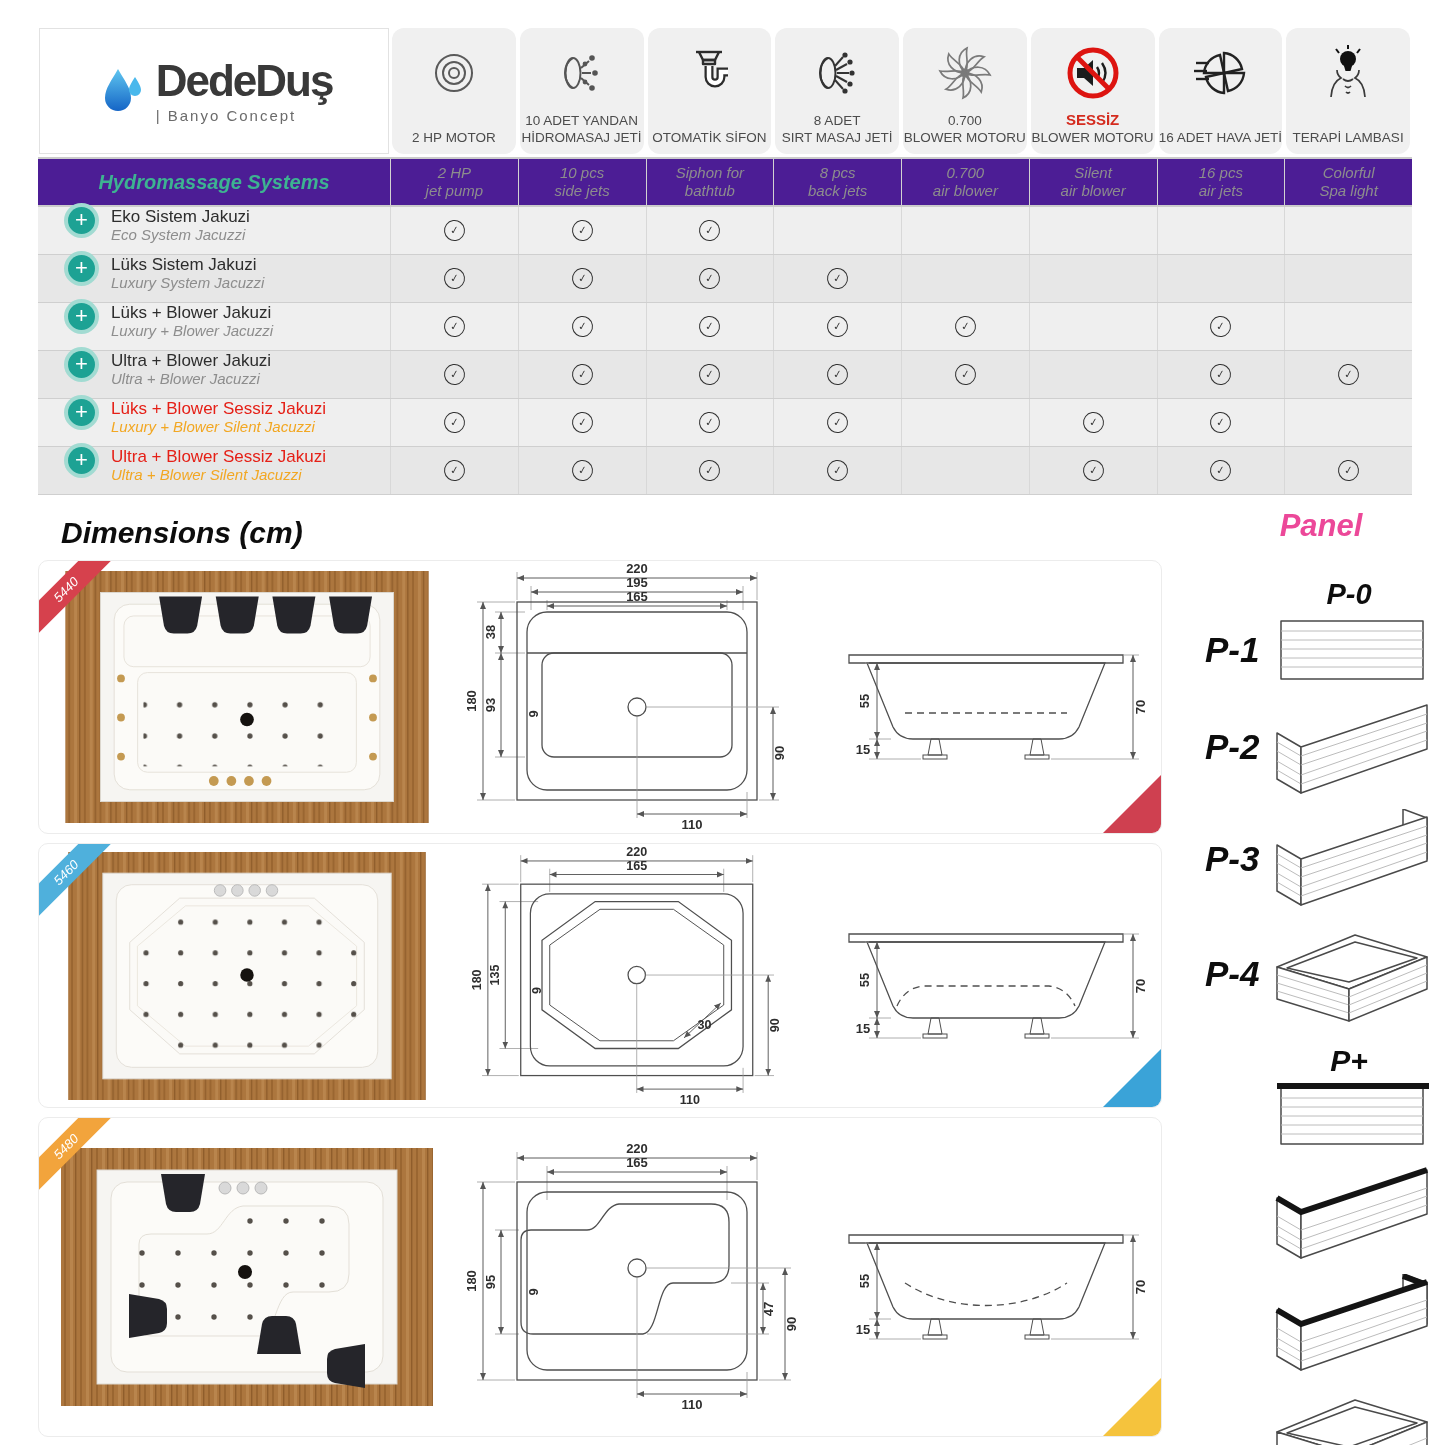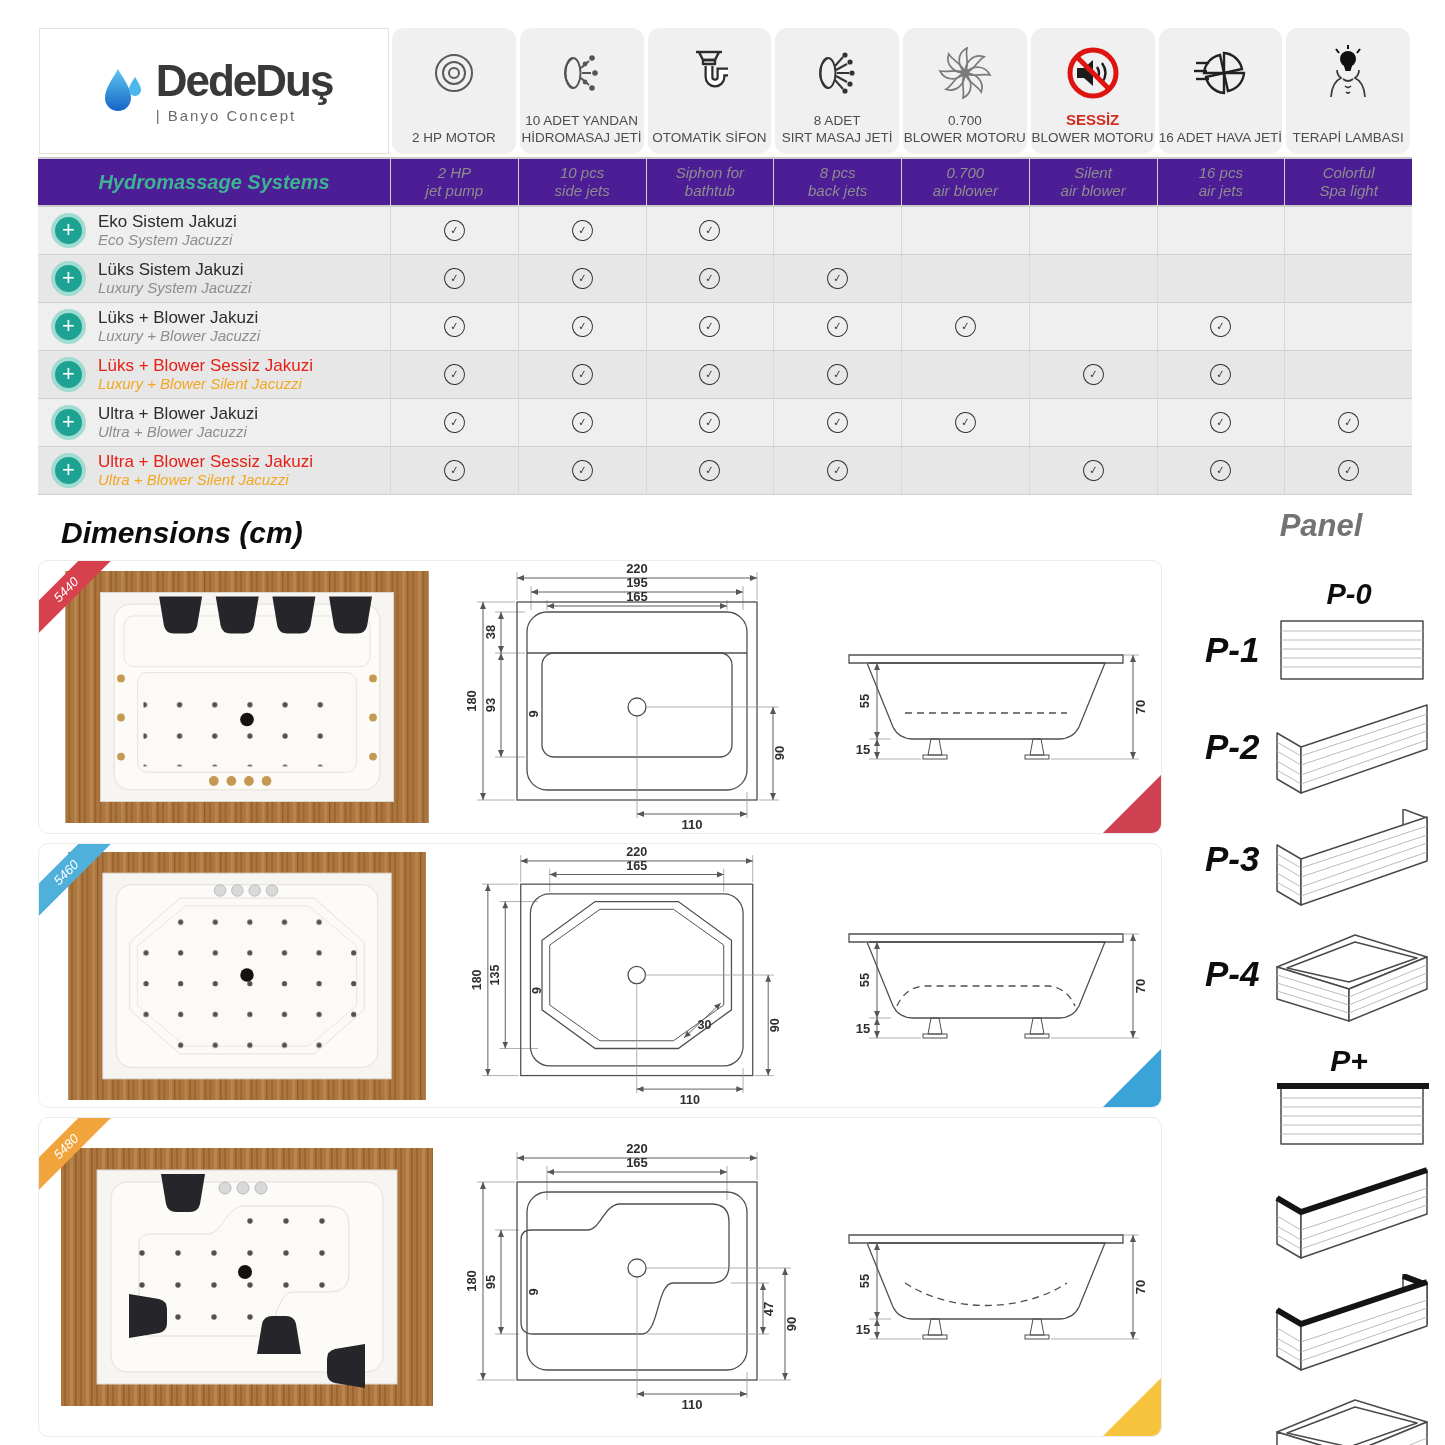--- a/index.html
+++ b/index.html
@@ -18,21 +18,21 @@
   .trlab{font-size:13.5px;color:#4c4c4c;line-height:1.3;text-align:center;display:flex;flex-direction:column;justify-content:flex-end;flex:1;padding-bottom:7px;}
   .accent-red{color:#d42b1e;font-weight:bold;font-size:15px;}
 
   .subhead{display:grid;grid-template-columns:352px repeat(8,1fr);height:46px;background:#4c1d95;border-top:2px solid #cbcbcb;border-bottom:2px solid #cbcbcb;margin-top:3px;}
   .sub-label{display:flex;align-items:center;justify-content:center;font-size:20px;font-style:italic;font-weight:bold;color:#3db391;}
   .scol{border-left:1px solid #d2d2d2;display:flex;flex-direction:column;align-items:center;justify-content:center;font-style:italic;color:#8d8d8d;font-size:15px;line-height:1.2;}
 
   .tbody .trow{display:grid;grid-template-columns:352px repeat(8,1fr);height:47px;border-bottom:1px solid #cfcfcf;}
   .tbody .trow:nth-child(odd){background:#efefef;}
   .tbody .trow:nth-child(even){background:#e7e7e7;}
-  .prod-cell{display:flex;align-items:center;gap:16px;padding-left:17px;}
+  .prod-cell{display:flex;gap:16px;padding-left:30px;}
   .plus{width:27px;height:27px;border-radius:50%;background:#1da294;box-shadow:0 0 0 4px #a2dbd2;color:#fff;display:flex;align-items:center;justify-content:center;flex:none;}
   .plus::after{content:'+';font-size:22px;line-height:1;margin-top:-2px;}
   .pname{font-size:17px;color:#2d2d2d;line-height:1.15;}
   .psub{font-size:15px;font-style:italic;color:#8d8d8d;line-height:1.1;}
   .trow.hl .pname{color:#e52017;}
   .trow.hl .psub{color:#f2a722;}
   .ccell{border-left:1px solid #d8d8d8;display:flex;align-items:center;justify-content:center;}
   .checkmark{display:none;width:19px;height:19px;border:1.7px solid #333;border-radius:50%;align-items:center;justify-content:center;transform:rotate(-8deg);}
   .checkmark::after{content:'✓';font-size:11px;color:#333;}
   .ccell.checked .checkmark{display:flex;}
@@ -50,21 +50,21 @@
   
   .ln{fill:none;stroke:#4f4f4f;stroke-width:1.3;}
   .lnt{fill:none;stroke:#4f4f4f;stroke-width:1;}
   .dim{stroke:#5c5c5c;stroke-width:1;marker-start:url(#ma);marker-end:url(#me);}
   .ext{stroke:#9a9a9a;stroke-width:0.8;}
   .dash{fill:none;stroke:#4f4f4f;stroke-width:1.3;stroke-dasharray:7 5;}
   .dimt{font-family:"Liberation Sans",sans-serif;font-size:13px;font-weight:bold;fill:#2e2e2e;text-anchor:middle;}
 
   
   .panel-col{position:absolute;left:1205px;top:508px;width:232px;}
-  .panel-title{font-size:31px;font-weight:bold;font-style:italic;color:#737373;text-align:center;margin:0 0 34px 0;}
+  .panel-title{font-size:31px;font-weight:bold;font-style:italic;color:#ec4899;text-align:center;margin:0 0 34px 0;}
   .p0-label{font-size:29px;font-weight:bold;font-style:italic;color:#0d0d0d;text-align:center;margin-left:56px;margin-bottom:4px;}
   .prow{display:flex;align-items:center;margin-bottom:12px;}
   .plabel{width:60px;font-size:35px;font-weight:bold;font-style:italic;color:#0d0d0d;}
   .pshape{flex:1;display:flex;justify-content:flex-end;}
   .pplus-label{font-size:30px;font-weight:bold;font-style:italic;color:#0d0d0d;text-align:center;margin:18px 0 2px 56px;}
   .pline{fill:#fff;stroke:#4a4a4a;stroke-width:1.5;stroke-linejoin:round;}
   .plank{stroke:#bcbcbc;stroke-width:1;}
   .pthick{fill:none;stroke:#141414;stroke-width:6;stroke-linejoin:miter;}
 </style>
 </head>
@@ -391,20 +391,52 @@
         <div class="ccell checked">
             <span class="checkmark"></span>
           </div>
         <div class="ccell"></div>
         <div class="ccell checked">
             <span class="checkmark"></span>
           </div>
         <div class="ccell"></div>
       </div>
 
+      <div class="trow">
+        <div class="prod-cell">
+            <span class="plus"></span>
+          <div>
+              <div class="pname">Ultra + Blower Jakuzi</div>
+               <div class="psub">Ultra + Blower Jacuzzi</div>
+            </div>
+          </div>
+        <div class="ccell checked">
+            <span class="checkmark"></span>
+          </div>
+        <div class="ccell checked">
+            <span class="checkmark"></span>
+          </div>
+        <div class="ccell checked">
+            <span class="checkmark"></span>
+          </div>
+        <div class="ccell checked">
+            <span class="checkmark"></span>
+          </div>
+        <div class="ccell checked">
+            <span class="checkmark"></span>
+          </div>
+        <div class="ccell"></div>
+        <div class="ccell checked">
+            <span class="checkmark"></span>
+          </div>
+        <div class="ccell checked">
+            <span class="checkmark"></span>
+          </div>
+      </div>
+
       <div class="trow hl">
         <div class="prod-cell">
             <span class="plus"></span>
           <div>
               <div class="pname">Lüks + Blower Sessiz Jakuzi</div>
                <div class="psub">Luxury + Blower Silent Jacuzzi</div>
             </div>
           </div>
         <div class="ccell checked">
             <span class="checkmark"></span>
@@ -419,52 +451,20 @@
             <span class="checkmark"></span>
           </div>
         <div class="ccell"></div>
         <div class="ccell checked">
             <span class="checkmark"></span>
           </div>
         <div class="ccell checked">
             <span class="checkmark"></span>
           </div>
         <div class="ccell"></div>
-      </div>
-
-      <div class="trow">
-        <div class="prod-cell">
-            <span class="plus"></span>
-          <div>
-              <div class="pname">Ultra + Blower Jakuzi</div>
-               <div class="psub">Ultra + Blower Jacuzzi</div>
-            </div>
-          </div>
-        <div class="ccell checked">
-            <span class="checkmark"></span>
-          </div>
-        <div class="ccell checked">
-            <span class="checkmark"></span>
-          </div>
-        <div class="ccell checked">
-            <span class="checkmark"></span>
-          </div>
-        <div class="ccell checked">
-            <span class="checkmark"></span>
-          </div>
-        <div class="ccell checked">
-            <span class="checkmark"></span>
-          </div>
-        <div class="ccell"></div>
-        <div class="ccell checked">
-            <span class="checkmark"></span>
-          </div>
-        <div class="ccell checked">
-            <span class="checkmark"></span>
-          </div>
       </div>
 
       <div class="trow hl">
         <div class="prod-cell">
             <span class="plus"></span>
           <div>
               <div class="pname">Ultra + Blower Sessiz Jakuzi</div>
                <div class="psub">Ultra + Blower Silent Jacuzzi</div>
             </div>
           </div>

